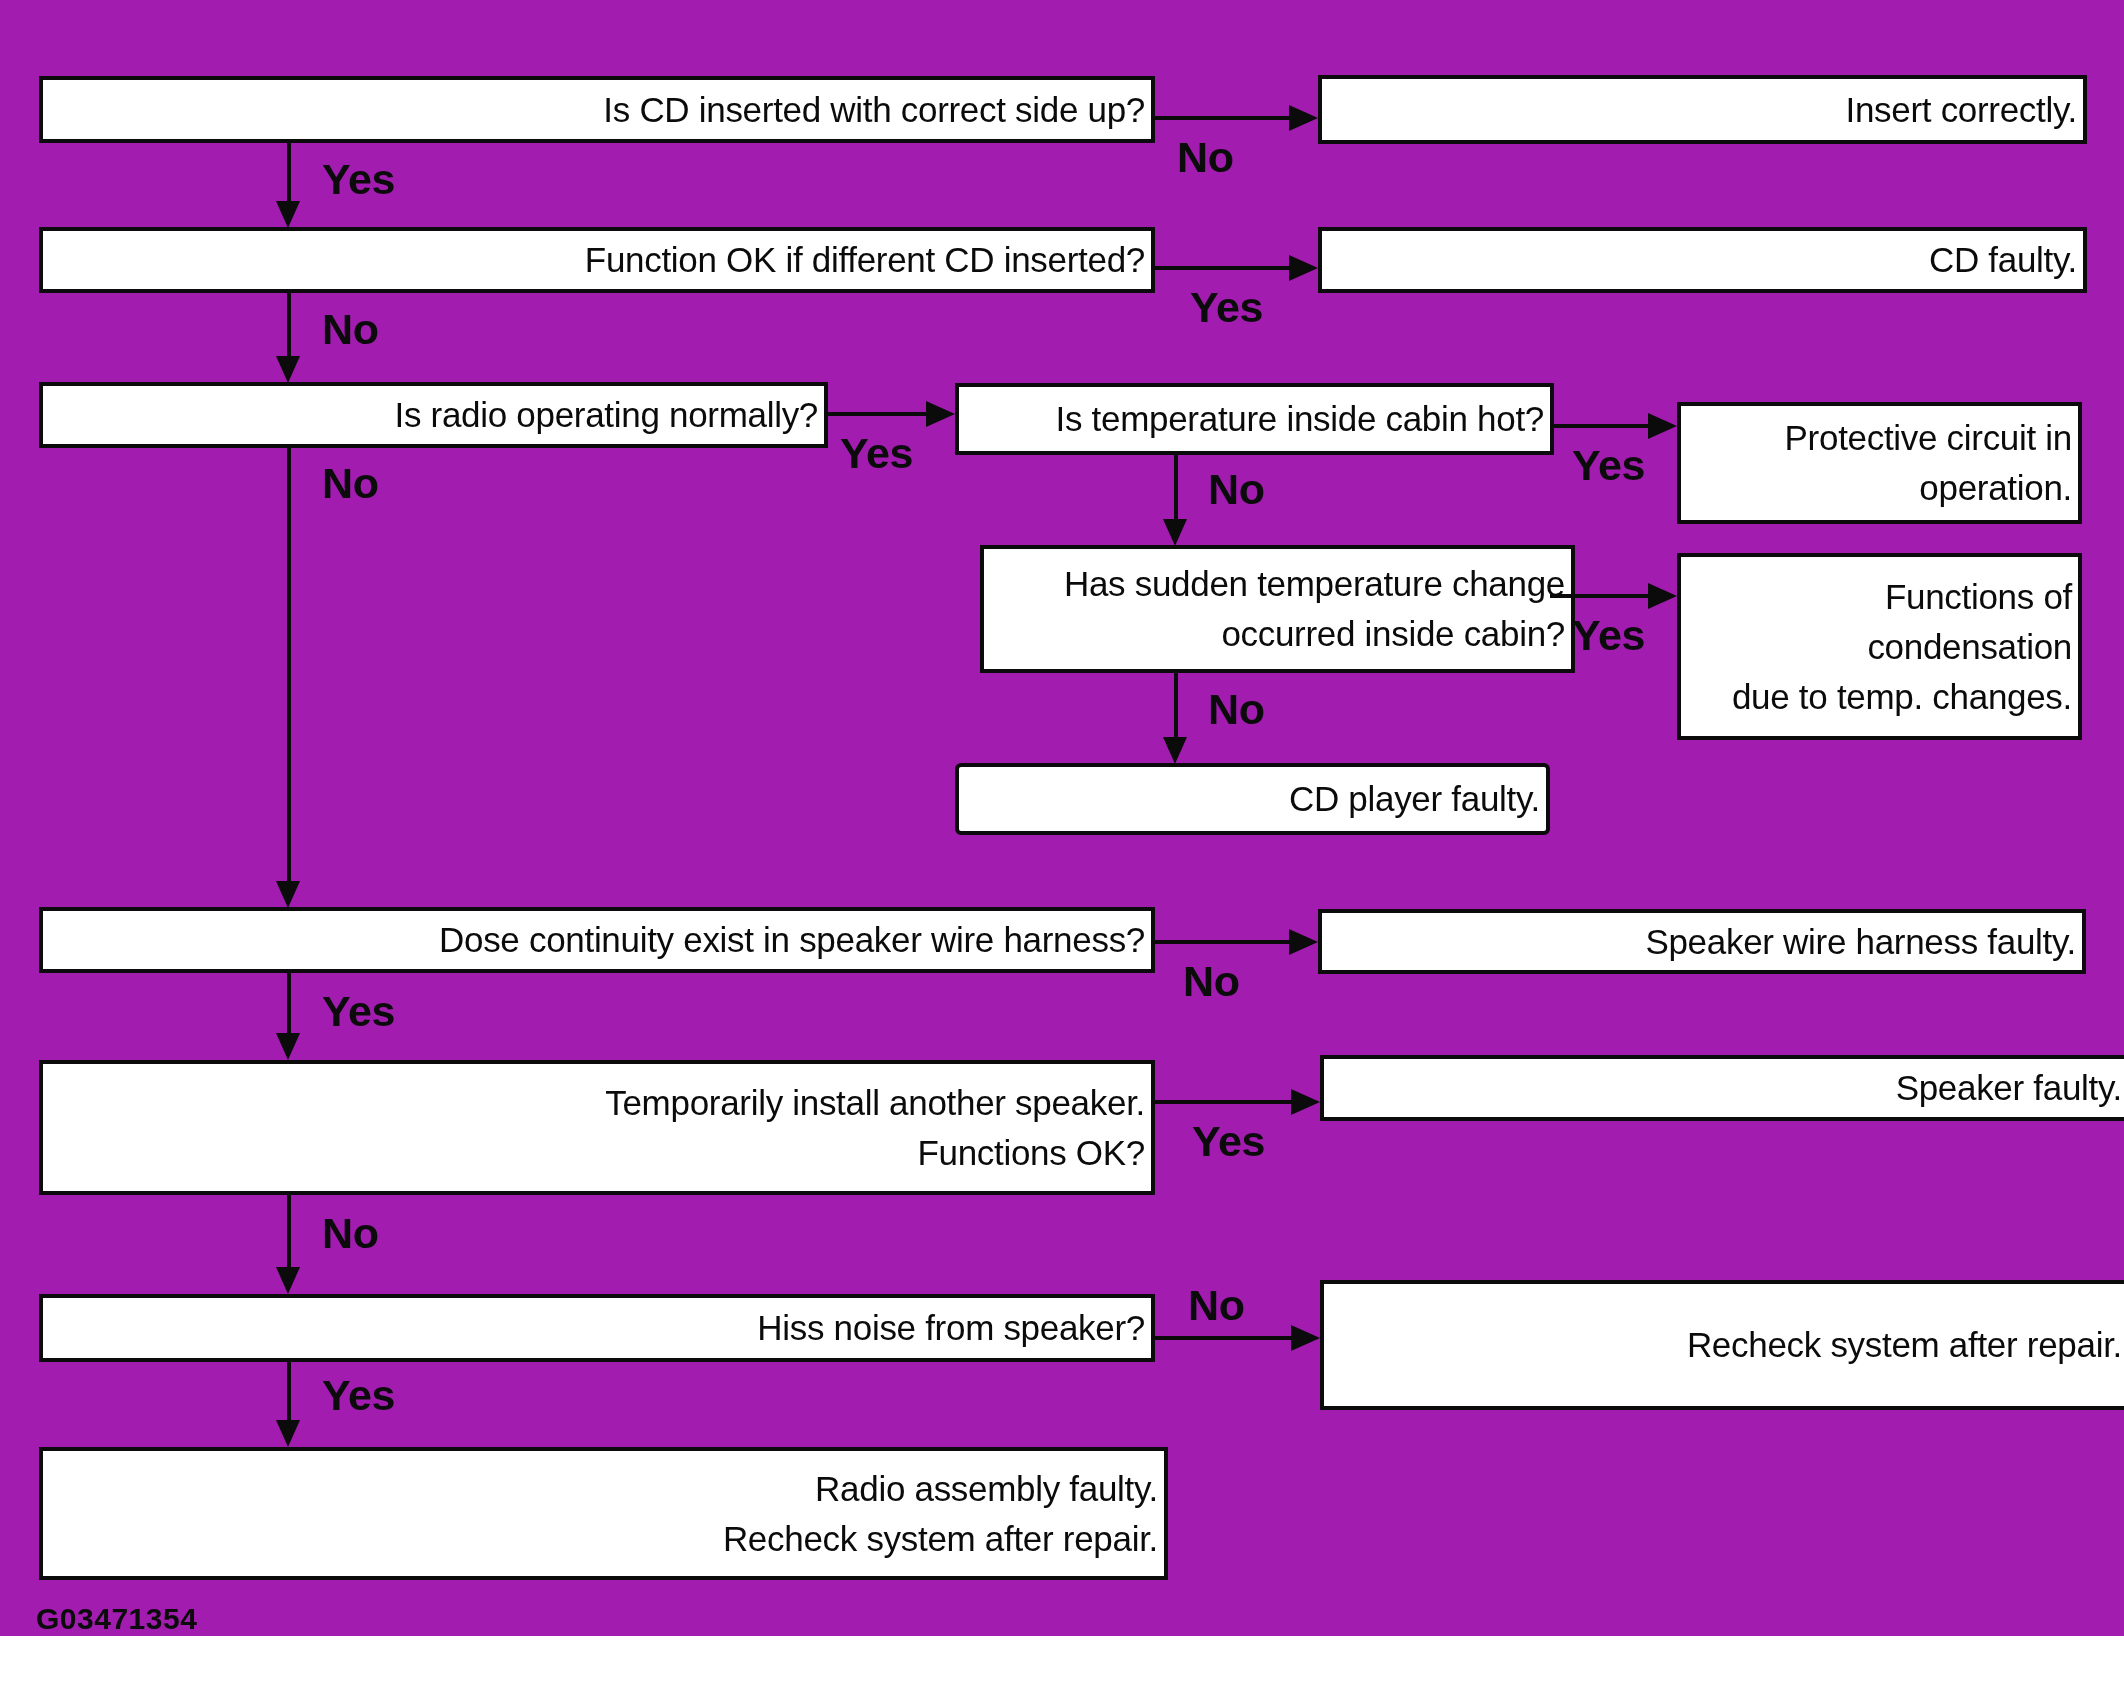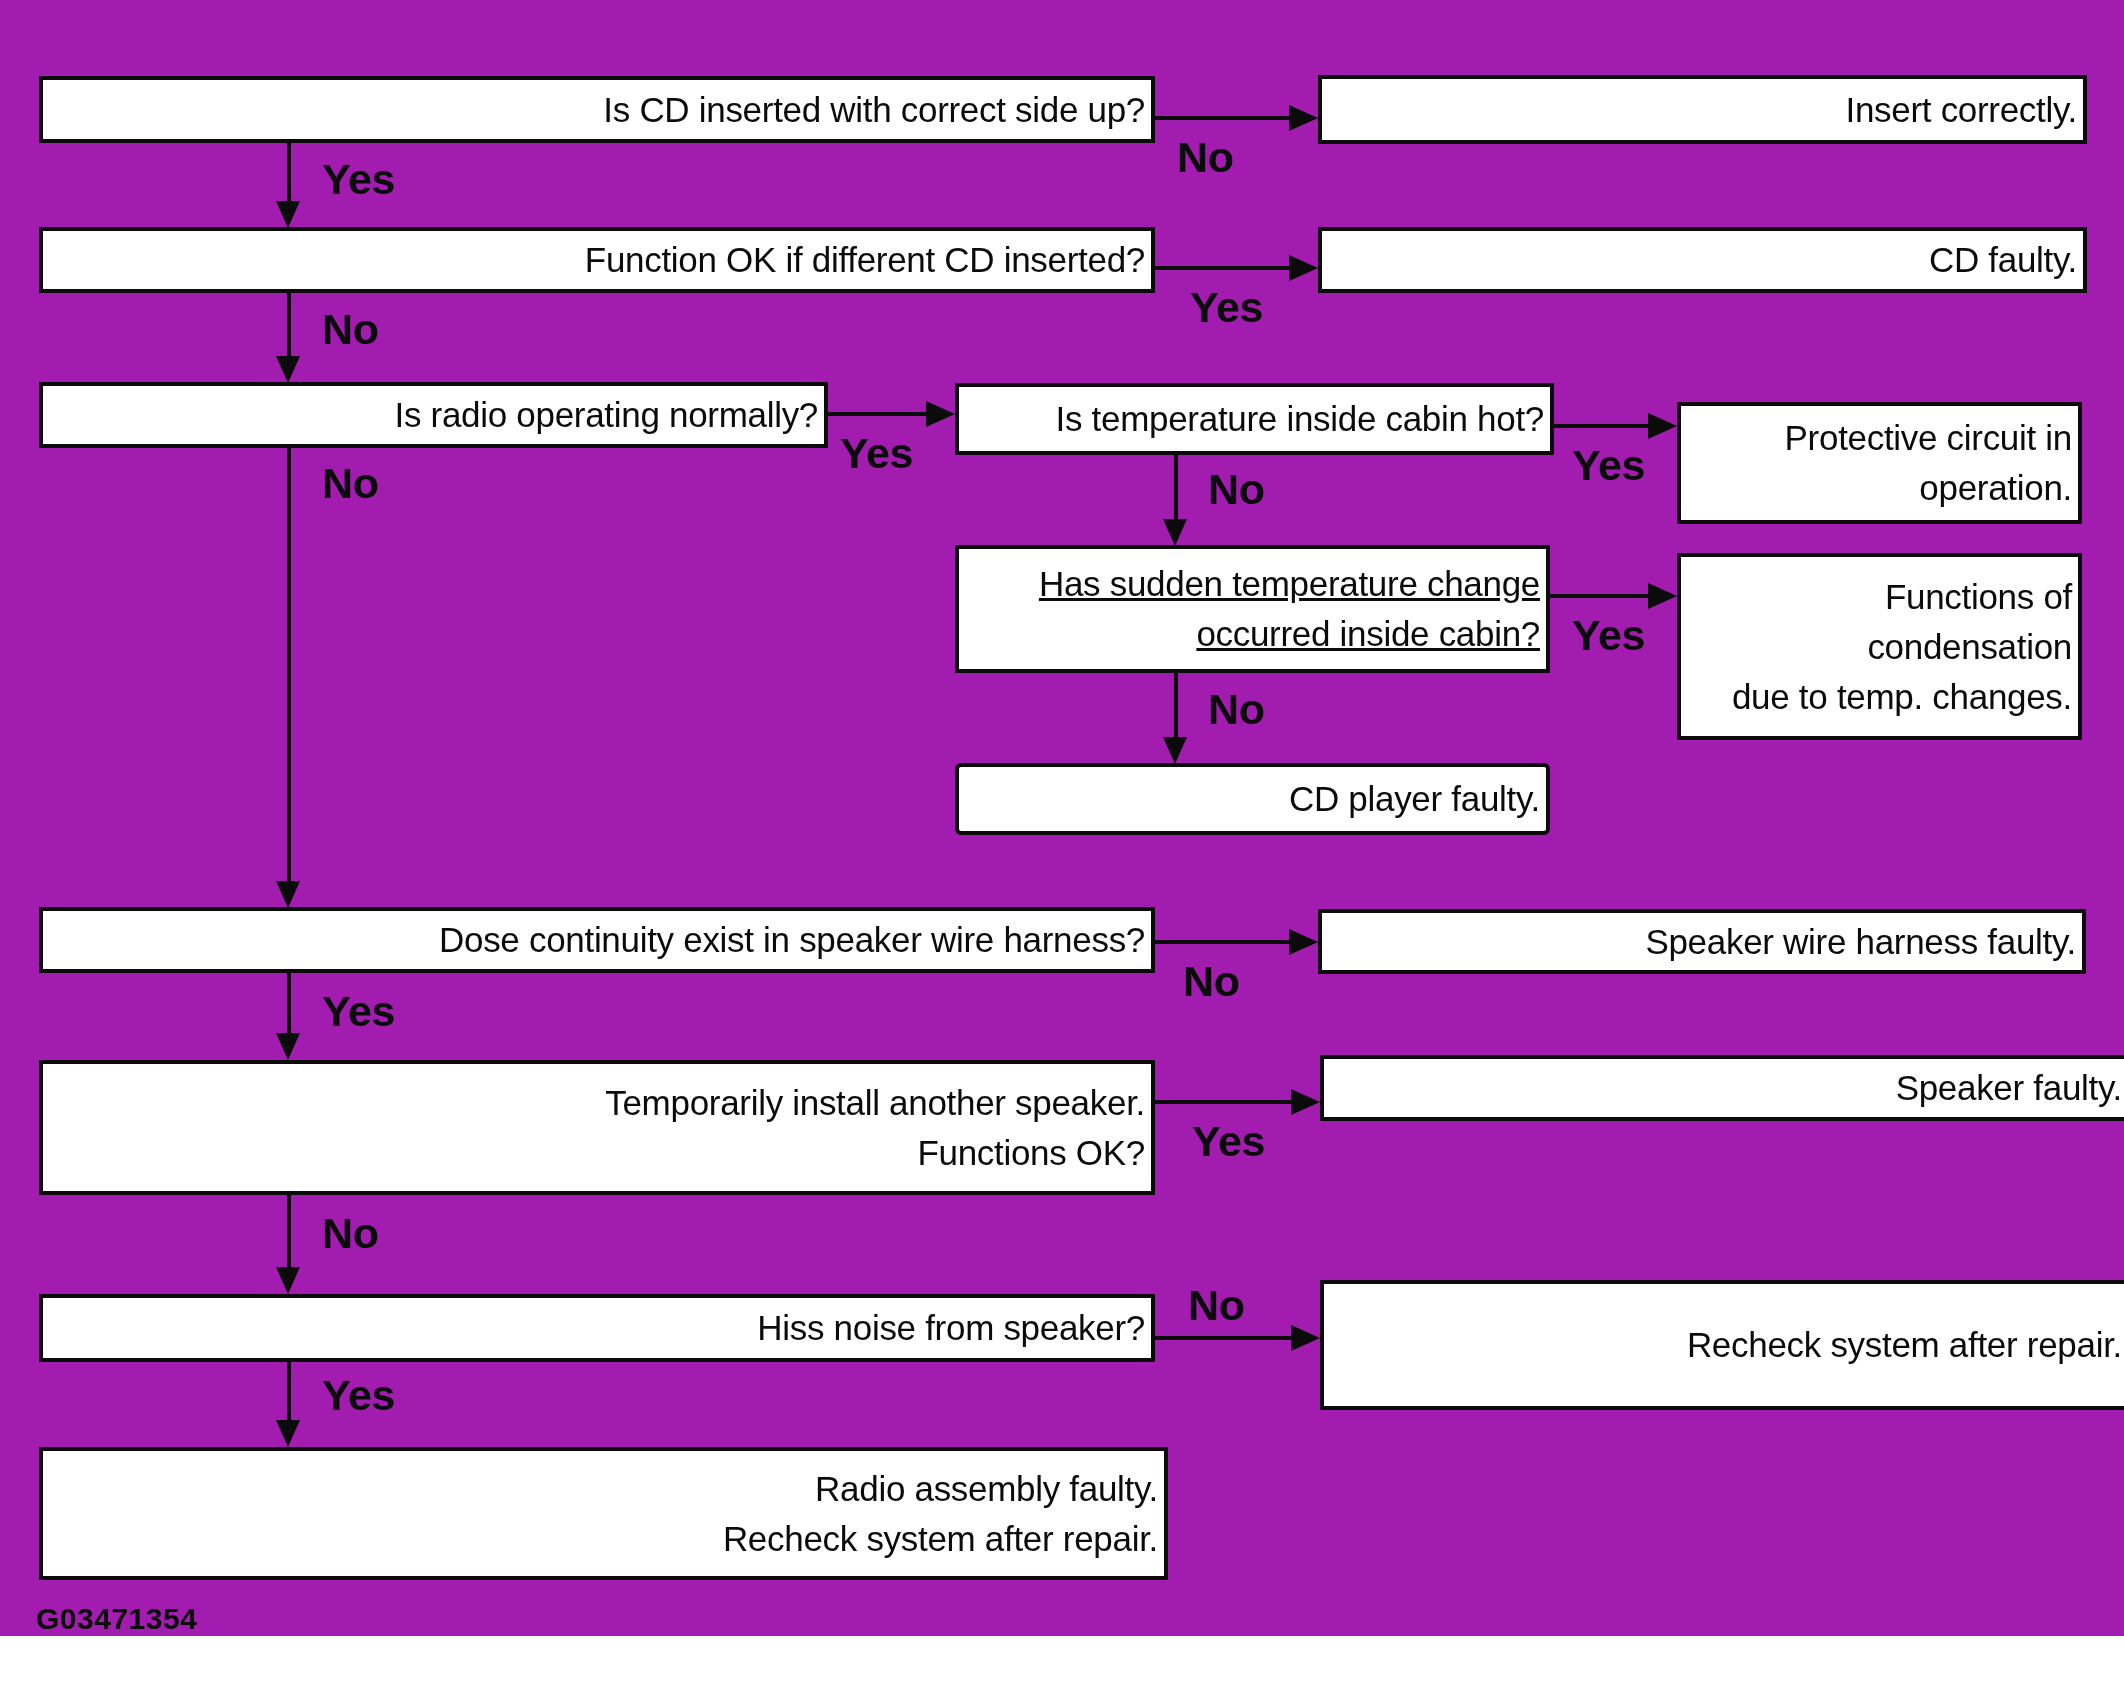--- a/index.html
+++ b/index.html
@@ -74,21 +74,21 @@
   }
 
   
   #q1 { left: 39px;   top: 76px;   width: 1116px; height: 67px; }
   #a1 { left: 1318px; top: 75px;   width: 769px;  height: 69px; }
   #q2 { left: 39px;   top: 227px;  width: 1116px; height: 66px; }
   #a2 { left: 1318px; top: 227px;  width: 769px;  height: 66px; }
   #q3 { left: 39px;   top: 382px;  width: 789px;  height: 66px; padding-left: 7px; }
   #q4 { left: 955px;  top: 383px;  width: 599px;  height: 72px; }
   #a3 { left: 1677px; top: 402px;  width: 405px;  height: 122px; }
-  #q5 { left: 955px;  top: 545px;  width: 595px;  height: 128px; text-decoration: underline; }
+  #q5 { left: 980px;  top: 545px;  width: 595px;  height: 128px; }
   #a4 { left: 1677px; top: 553px;  width: 405px;  height: 187px; }
   #a5 { left: 955px;  top: 763px;  width: 595px;  height: 72px; border-radius: 6px; }
   #q6 { left: 39px;   top: 907px;  width: 1116px; height: 66px; }
   #a6 { left: 1318px; top: 909px;  width: 768px;  height: 65px; }
   #q7 { left: 39px;   top: 1060px; width: 1116px; height: 135px; }
   #a7 { left: 1320px; top: 1055px; width: 812px;  height: 66px; }
   #q8 { left: 39px;   top: 1294px; width: 1116px; height: 68px; }
   #a8 { left: 1320px; top: 1280px; width: 812px;  height: 130px; }
   #a9 { left: 39px;   top: 1447px; width: 1129px; height: 133px; padding-left: 15px; }
 </style>

